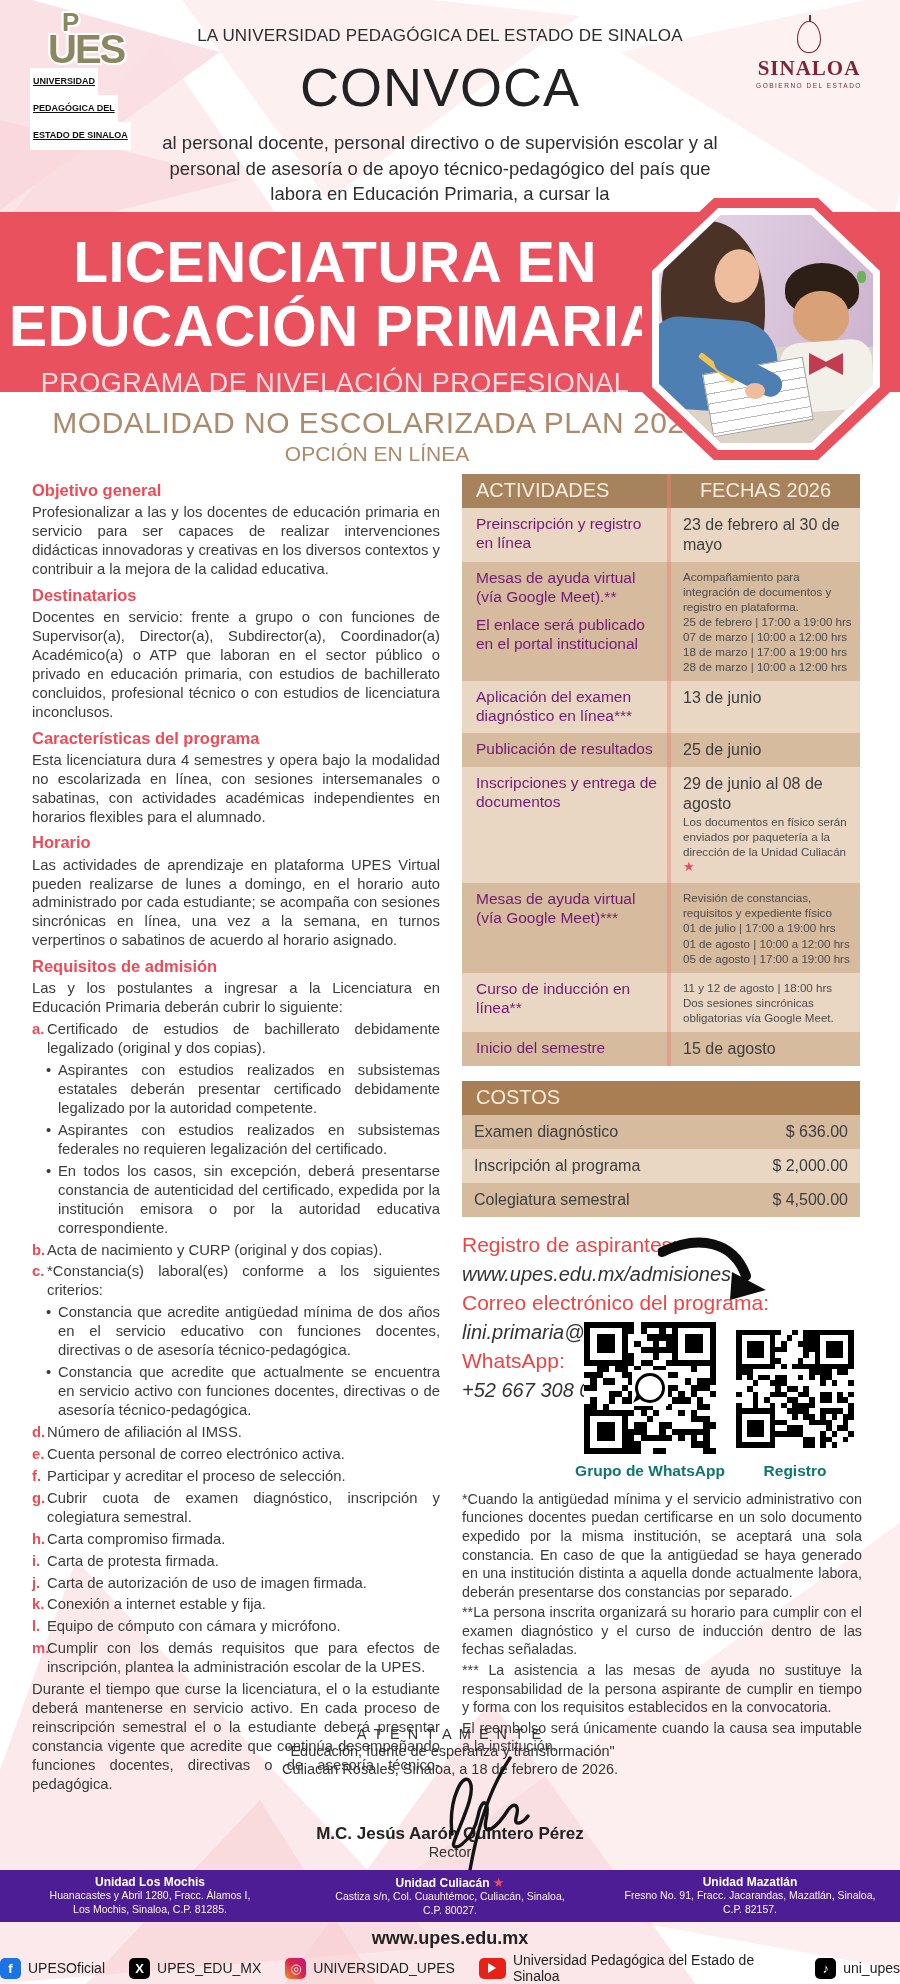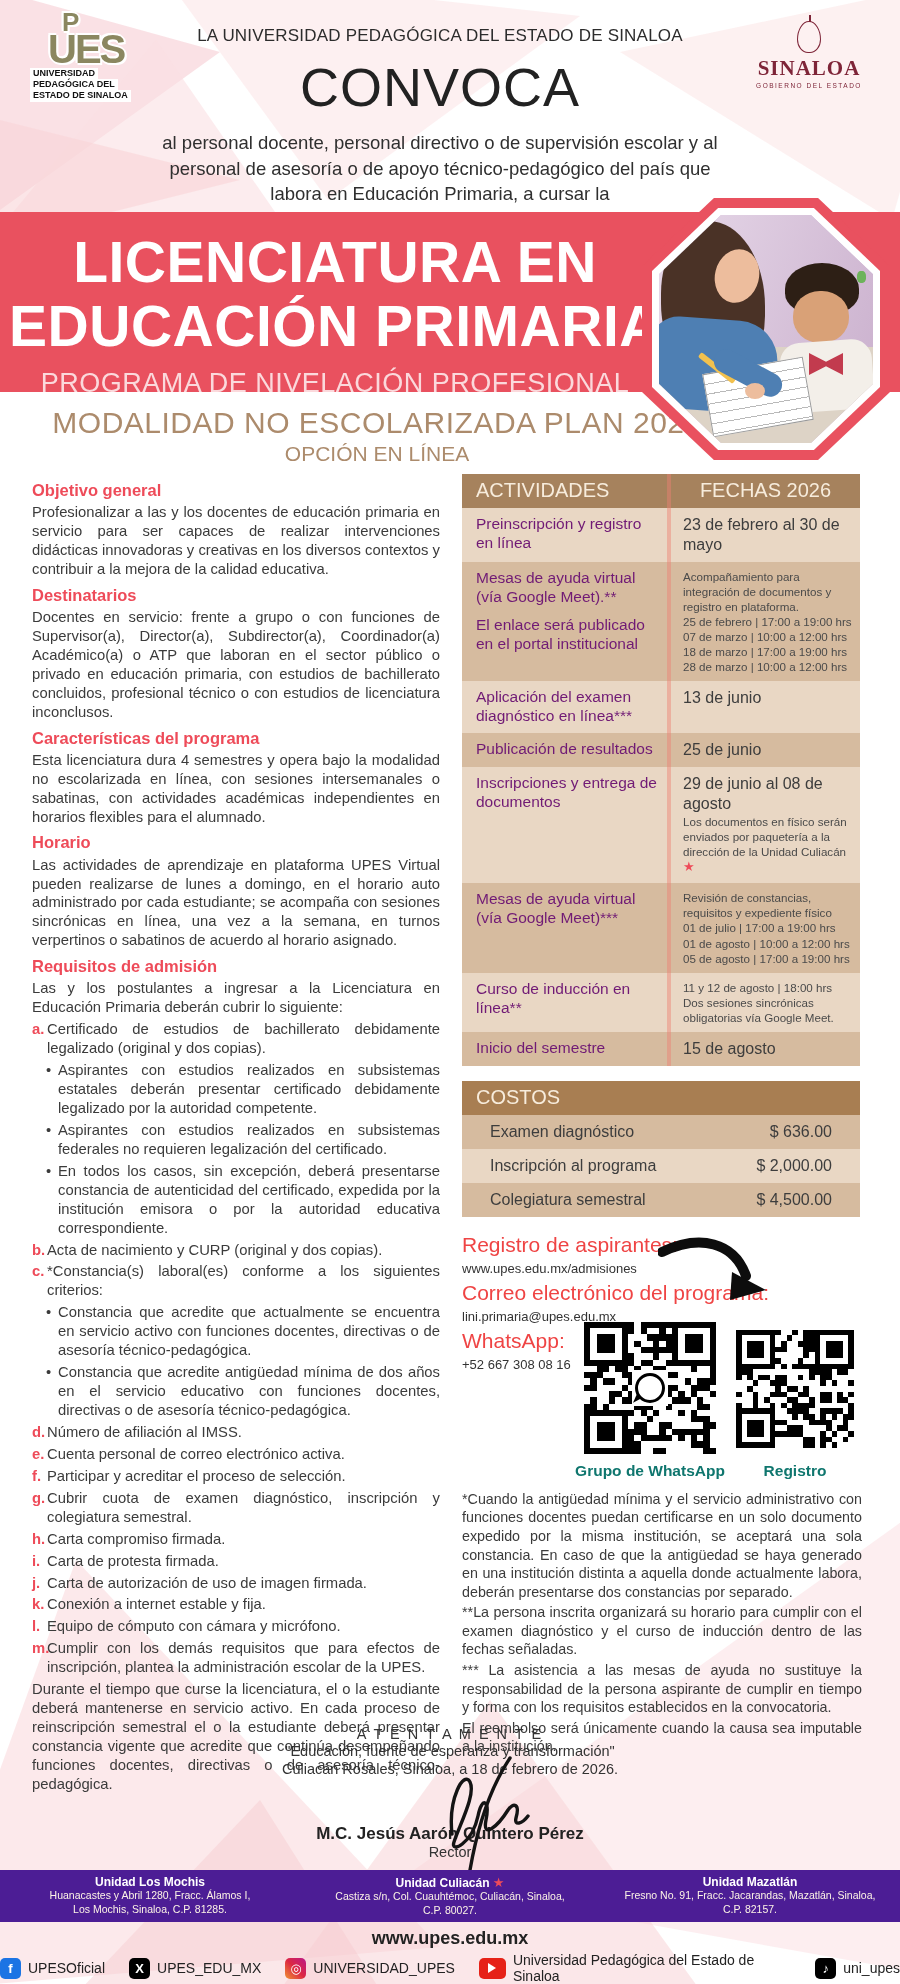--- a/index.html
+++ b/index.html
@@ -13,21 +13,21 @@
   .hdr-center{position:absolute;left:140px;width:600px;top:26px;text-align:center;}
   .hdr-line1{font-size:17px;color:#2c2c2c;letter-spacing:.2px;}
   .convoca{font-size:54px;color:#222;margin-top:10px;letter-spacing:1px;}
   .hdr-intro{margin-top:12px;font-size:18.5px;color:#2f2f2f;line-height:1.38;width:560px;margin-left:20px;}
   
   .upes-logo{position:absolute;left:30px;top:12px;width:130px;}
   .upes-mark{font-weight:bold;font-size:40px;line-height:.8;color:#8b8760;letter-spacing:-2px;
      text-shadow:-2px 0 #fff,2px 0 #fff,0 -2px #fff,0 2px #fff,2px 2px #fff,-2px -2px #fff;padding-left:18px;}
   .upes-mark .p{display:block;font-size:26px;margin-left:14px;}
   .upes-cap{margin-top:3px;font-size:9px;font-weight:bold;color:#111;line-height:1.25;}
-  .upes-cap span{display:inline-block;background:#fff;padding:0 3px;}
+  .upes-cap span{display:inline-block;background:#fff;padding:8px 3px;text-decoration:underline;}
   
   .sin-logo{position:absolute;right:26px;top:21px;width:130px;text-align:center;color:#7e2538;}
   .sin-crest{width:22px;height:30px;border:1.5px solid #7e2538;border-radius:50% 50% 46% 46%/58% 58% 42% 42%;margin:0 auto;position:relative;}
   .sin-crest:before{content:"";position:absolute;left:50%;top:-7px;width:1.5px;height:7px;background:#7e2538;}
   .sin-name{font-family:"Liberation Serif","DejaVu Serif",serif;font-weight:bold;font-size:21px;letter-spacing:1px;margin-top:3px;}
   .sin-cap{font-size:6.5px;letter-spacing:1.5px;margin-top:1px;}
   
   .banner{position:relative;height:180px;background:#e9515f;}
   .banner-text{position:absolute;left:0;width:670px;top:18px;text-align:center;color:#fff;}
   .banner-title{font-weight:bold;font-size:57px;line-height:1.13;letter-spacing:.5px;}
@@ -78,25 +78,25 @@
   .big{font-size:16px;line-height:1.25;color:#3d3d3d;}
   .note{font-size:11.6px;line-height:1.3;color:#4a4a4a;}
   .gap{height:9px;}
   .divline{background:rgba(238,128,116,.45);}
   .row-a{background:#e9d7c4;}
   .row-b{background:#d6bb9f;}
   .star{color:#ee4b59;font-size:13px;}
   
   .costos{margin-top:15px;width:398px;}
   .cost-head{background:#a87e52;color:#f7ecdc;font-size:20px;padding:5px 0 6px 14px;}
-  .crow{display:flex;justify-content:space-between;align-items:center;padding:8px 28px;font-size:16px;color:#3d3d3d;}
+  .crow{display:flex;justify-content:space-between;align-items:center;padding:8px 12px;font-size:16px;color:#3d3d3d;}
   
   .contact{position:relative;margin-top:13px;height:252px;}
   .clabel{color:#ef4444;font-size:21px;line-height:1.42;}
-  .cval{color:#333;font-size:13px;line-height:1.42;}
+  .cval{color:#333;font-size:20px;line-height:1.42;font-style:italic;}
   .qr{position:absolute;display:grid;grid-template-columns:repeat(21,1fr);grid-auto-rows:1fr;background:#fff;}
   .qr div{background:#fff;} .qr div.on{background:#000;}
   .qr1{left:122px;top:92px;width:132px;height:132px;}
   .qr2{left:274px;top:100px;width:118px;height:118px;}
   .qr-cap{position:absolute;top:232px;color:#0f766e;font-weight:bold;font-size:15.5px;text-align:center;}
   .cap1{left:100px;width:176px;} .cap2{left:274px;width:118px;}
   .wa-wrap{position:absolute;left:122px;top:92px;width:132px;height:132px;display:flex;align-items:center;justify-content:center;}
   .wa-box{width:36px;height:36px;background:#fff;display:flex;align-items:center;justify-content:center;}
   .wa-bubble{width:24px;height:24px;border:3px solid #000;border-radius:50%;position:relative;}
   .wa-bubble:after{content:"";position:absolute;left:-5px;bottom:-3px;width:9px;height:9px;background:#000;
@@ -227,22 +227,22 @@
         <div class="sec-h">Requisitos de admisión</div>
         <div>Las y los postulantes a ingresar a la Licenciatura en Educación Primaria deberán cubrir lo siguiente:</div>
 
         <div class="req"><span class="mk">a.</span><span>Certificado de estudios de bachillerato debidamente legalizado (original y dos copias).</span></div>
         <div class="bul">Aspirantes con estudios realizados en subsistemas estatales deberán presentar certificado debidamente legalizado por la autoridad competente.</div>
         <div class="bul">Aspirantes con estudios realizados en subsistemas federales no requieren legalización del certificado.</div>
         <div class="bul">En todos los casos, sin excepción, deberá presentarse constancia de autenticidad del certificado, expedida por la institución emisora o por la autoridad educativa correspondiente.</div>
 
         <div class="req"><span class="mk">b.</span><span>Acta de nacimiento y CURP (original y dos copias).</span></div>
         <div class="req"><span class="mk">c.</span><span>*Constancia(s) laboral(es) conforme a los siguientes criterios:</span></div>
+        <div class="bul">Constancia que acredite antigüedad mínima de dos años en el servicio educativo con funciones docentes, directivas o de asesoría técnico-pedagógica.</div>
         <div class="bul">Constancia que acredite que actualmente se encuentra en servicio activo con funciones docentes, directivas o de asesoría técnico-pedagógica.</div>
-        <div class="bul">Constancia que acredite antigüedad mínima de dos años en el servicio educativo con funciones docentes, directivas o de asesoría técnico-pedagógica.</div>
 
         <div class="req"><span class="mk">d.</span><span>Número de afiliación al IMSS.</span></div>
         <div class="req"><span class="mk">e.</span><span>Cuenta personal de correo electrónico activa.</span></div>
         <div class="req"><span class="mk">f.</span><span>Participar y acreditar el proceso de selección.</span></div>
         <div class="req"><span class="mk">g.</span><span>Cubrir cuota de examen diagnóstico, inscripción y colegiatura semestral.</span></div>
         <div class="req"><span class="mk">h.</span><span>Carta compromiso firmada.</span></div>
         <div class="req"><span class="mk">i.</span><span>Carta de protesta firmada.</span></div>
         <div class="req"><span class="mk">j.</span><span>Carta de autorización de uso de imagen firmada.</span></div>
         <div class="req"><span class="mk">k.</span><span>Conexión a internet estable y fija.</span></div>
         <div class="req"><span class="mk">l.</span><span>Equipo de cómputo con cámara y micrófono.</span></div>

